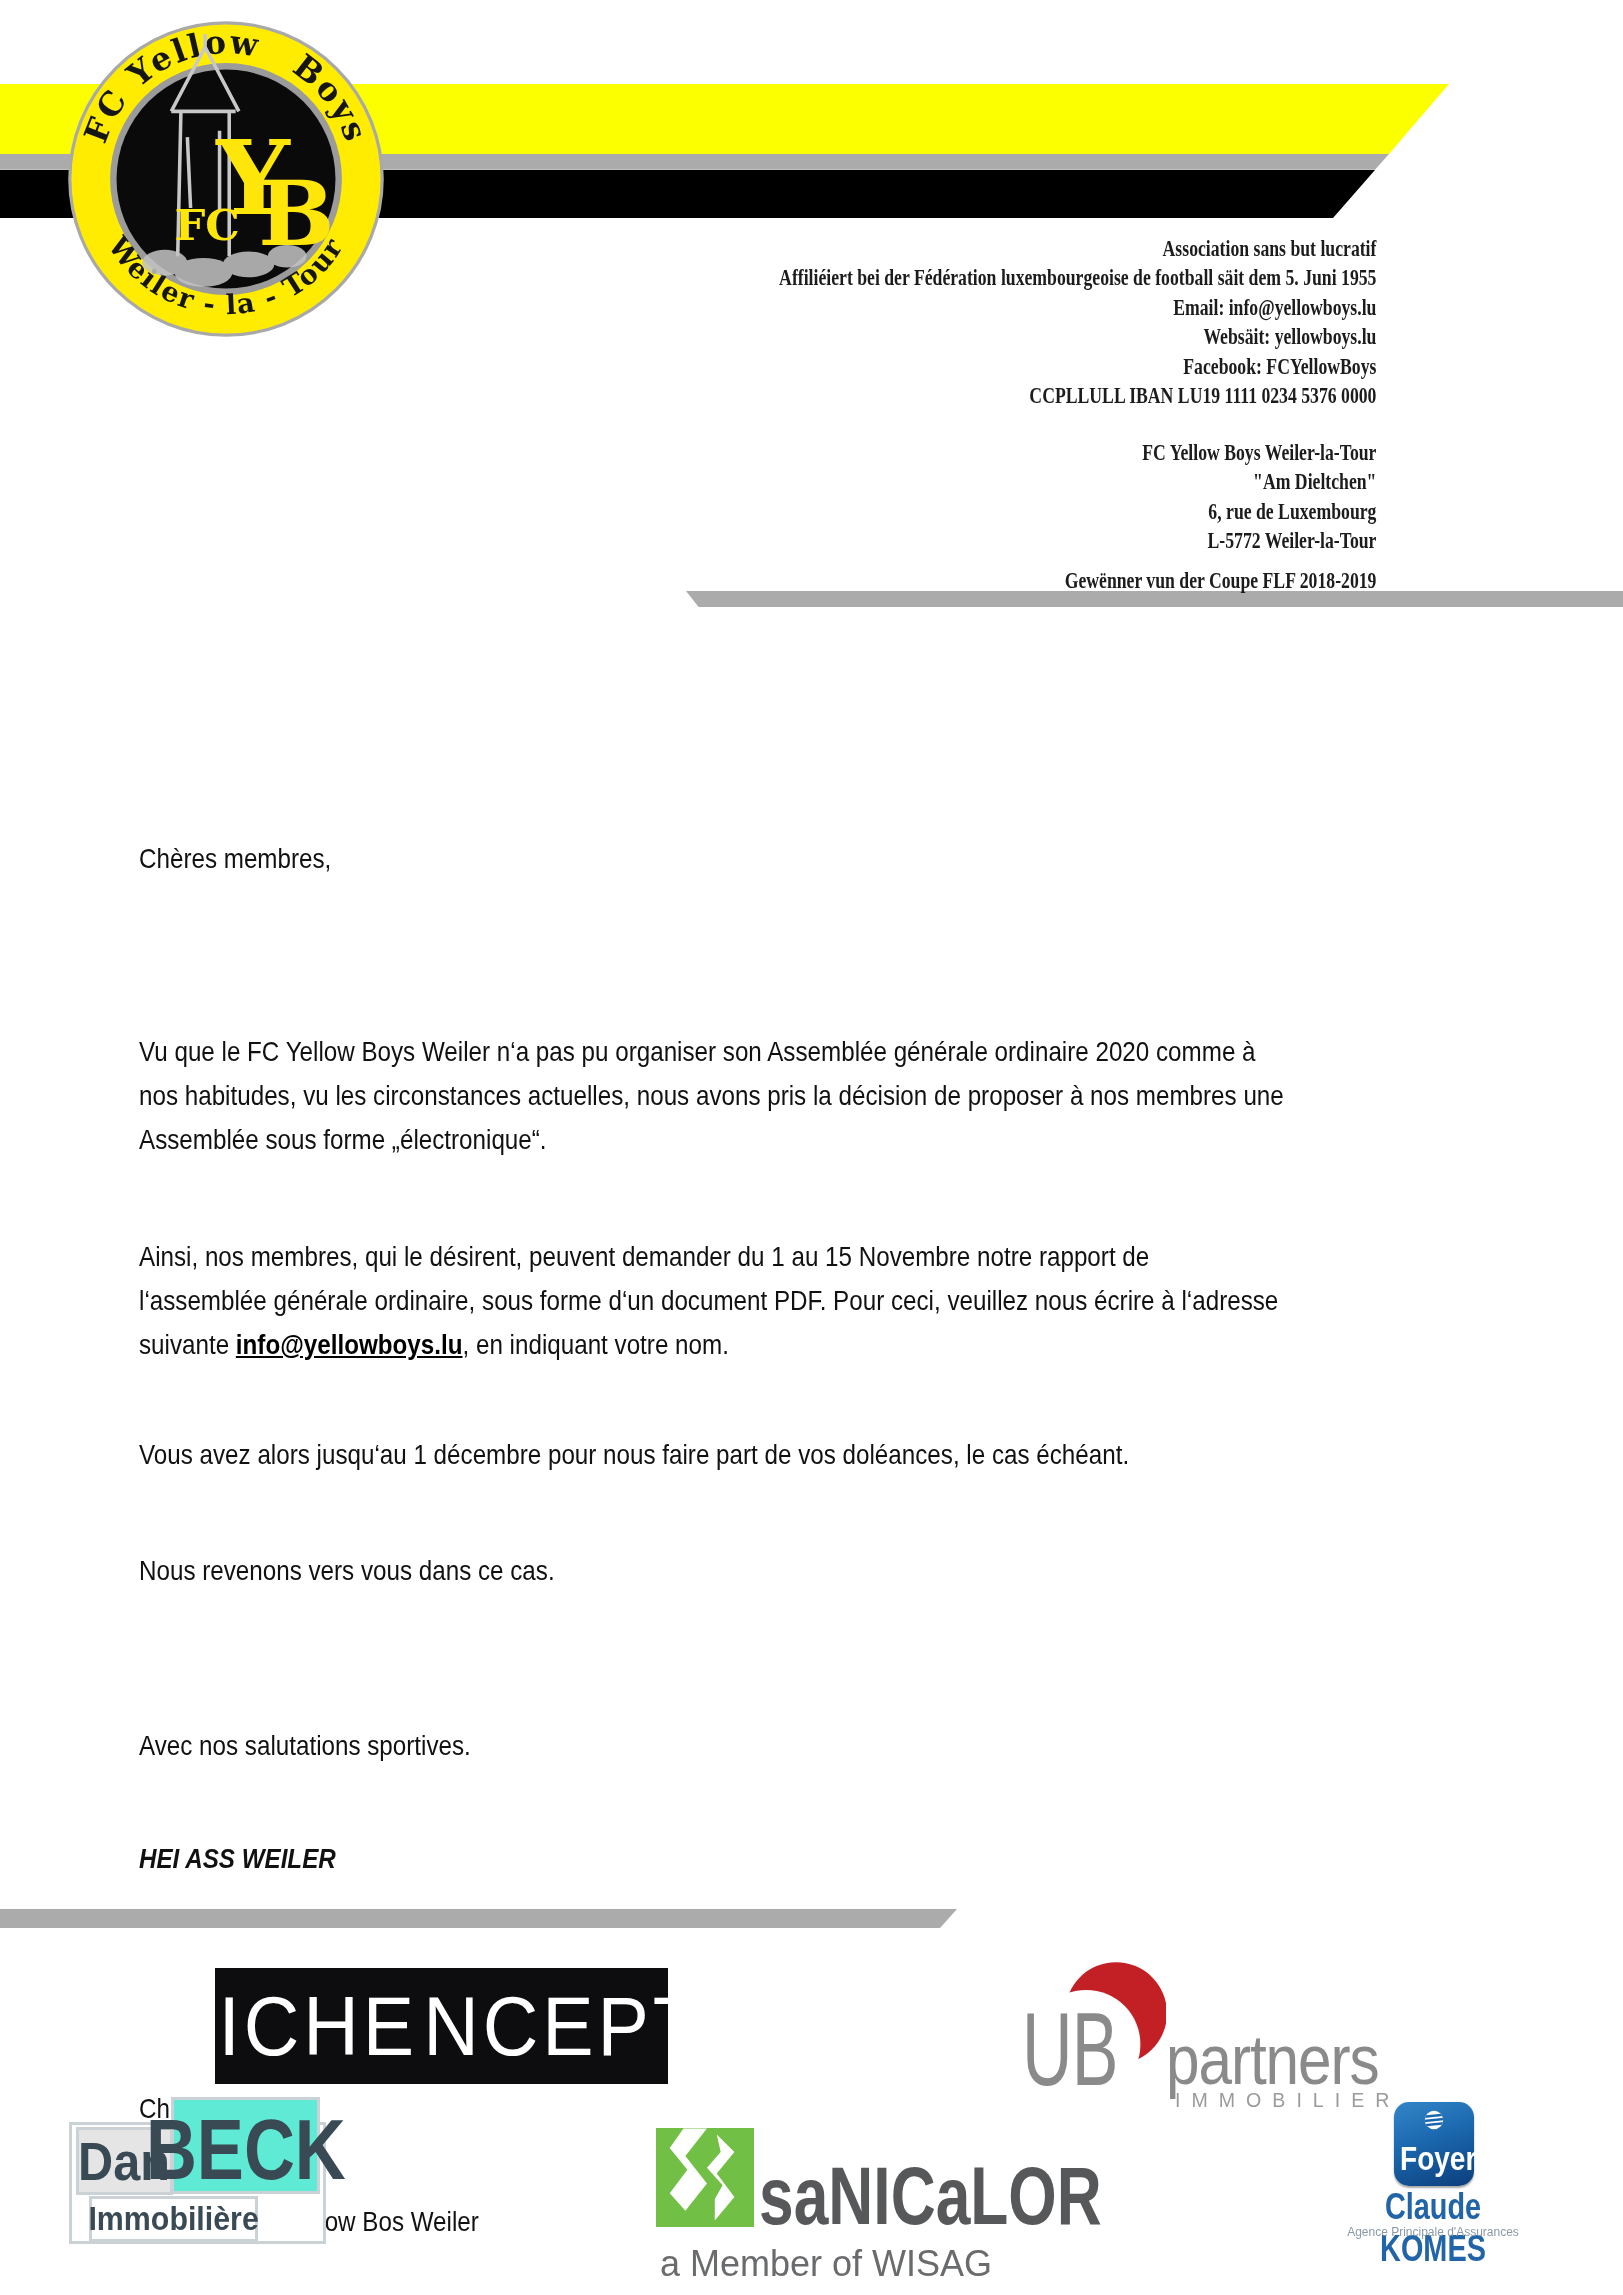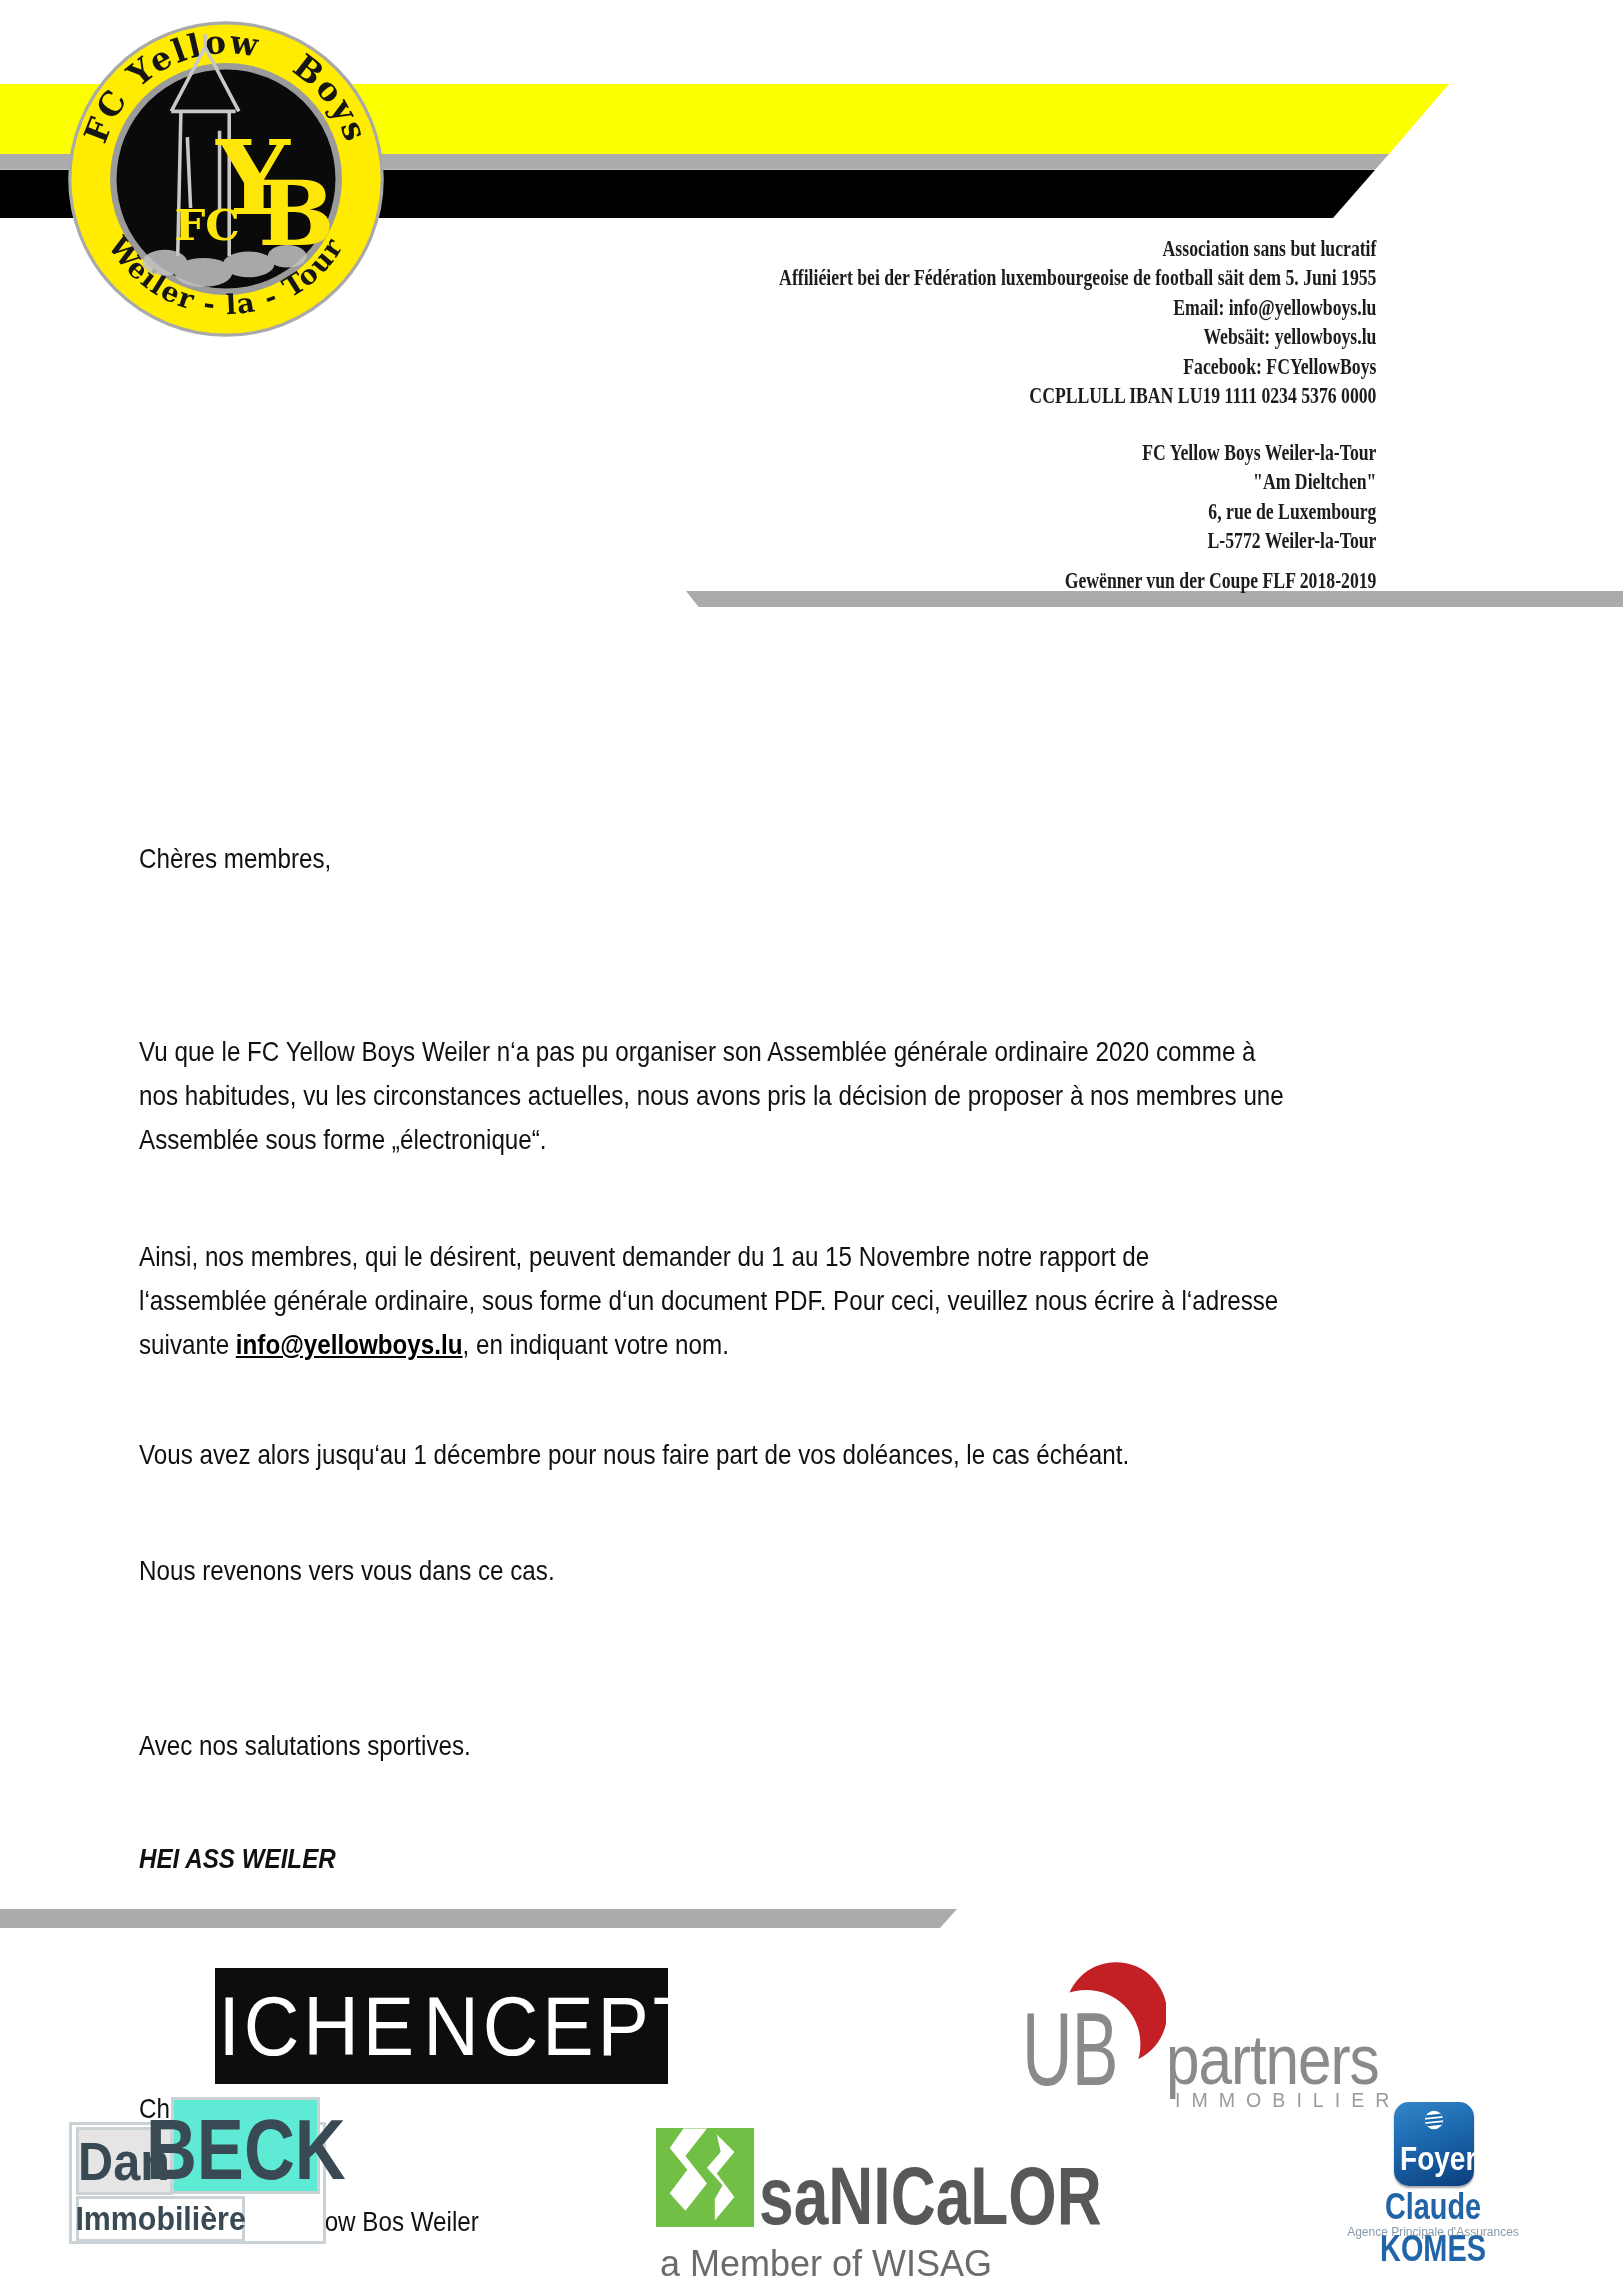--- a/index.html
+++ b/index.html
@@ -57,21 +57,21 @@
     transform:scaleX(0.85); transform-origin:top left; letter-spacing:-1.3px; }
   .ub-sub { position:absolute; left:158px; top:132px; font-size:19.6px; color:#9b9b9b; letter-spacing:11px; }
   .db { position:absolute; left:65px; top:2093px; width:268px; height:157px; z-index:4; color:#3A4A55; }
   .db-frame { position:absolute; left:3.9px; top:29px; width:257px; height:122px; border:3.9px solid #CBD2D6; background:#fff; }
   .db-beck { position:absolute; left:106px; top:3.9px; width:149px; height:97px; border:3.9px solid #CBD2D6; background:#5eead4;
     display:flex; justify-content:center; }
   .db-beck span { font-size:86px; font-weight:700; transform:scaleX(0.82); }
   .db-dan { position:absolute; left:10.5px; top:34px; width:97px; height:68px; border:3.9px solid #CBD2D6; background:#e5e5e5;
     display:flex; align-items:flex-start; justify-content:center; }
   .db-dan span { font-size:54px; font-weight:700; transform:scaleX(0.9); }
-  .db-imm { position:absolute; left:11px; top:103px; width:169px; height:46px; border:3.9px solid #CBD2D6; background:#fff;
+  .db-imm { position:absolute; left:24px; top:103px; width:169px; height:46px; border:3.9px solid #CBD2D6; background:#fff;
     display:flex; align-items:center; justify-content:center; }
   .db-imm span { font-size:33px; font-weight:700; transform:scaleX(0.92); }
   .sani { position:absolute; left:656px; top:2128px; width:458px; height:144px; z-index:4; }
   .sani-green { position:absolute; left:0; top:0; width:98px; height:99px; background:#71BF44; }
   .sani-name { position:absolute; left:103px; top:21px; font-size:82px; font-weight:700; color:#57585A;
     transform:scaleX(0.76); transform-origin:top left; white-space:nowrap; }
   .sani-sub { position:absolute; left:3.9px; top:115px; font-size:36px; color:#6A6B6D; }
   .foyer { position:absolute; left:1322px; top:2093px; width:222px; height:164px; z-index:4; text-align:center; }
   .foyer-sq { position:absolute; left:72px; top:9.2px; width:80px; height:84px; border-radius:15px;
     background:linear-gradient(160deg,#3286C8 0%,#1B67AE 45%,#0C3E7C 100%); box-shadow:0 1.3px 2px rgba(0,0,0,.35); }

